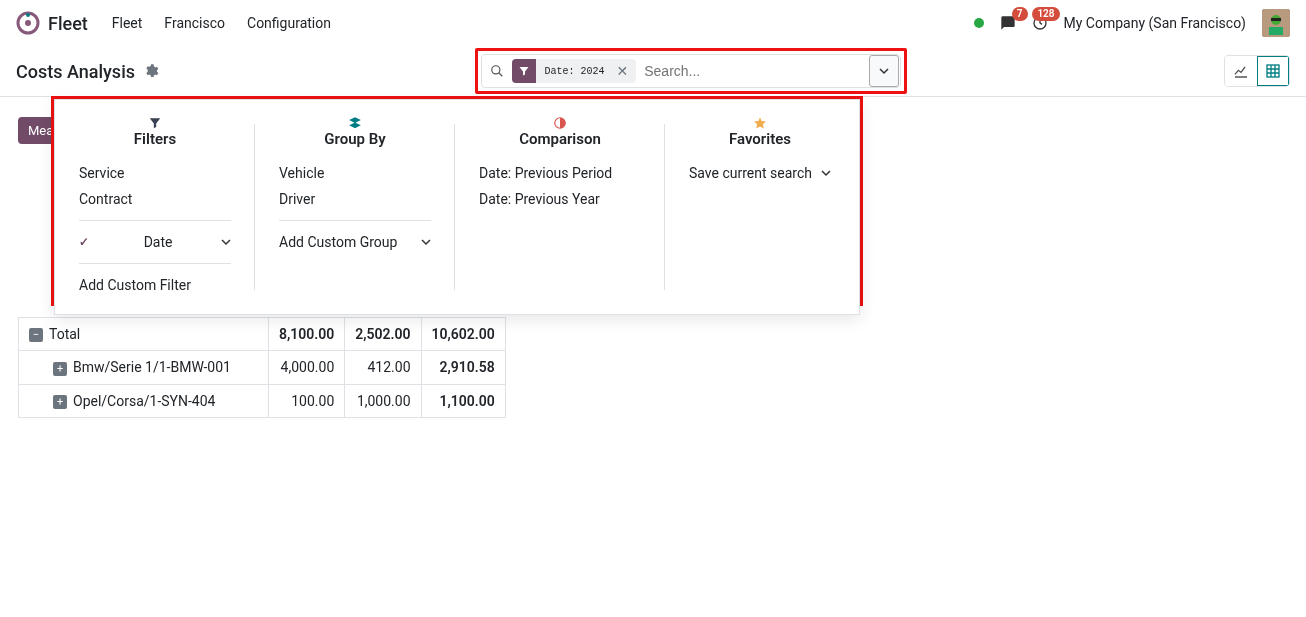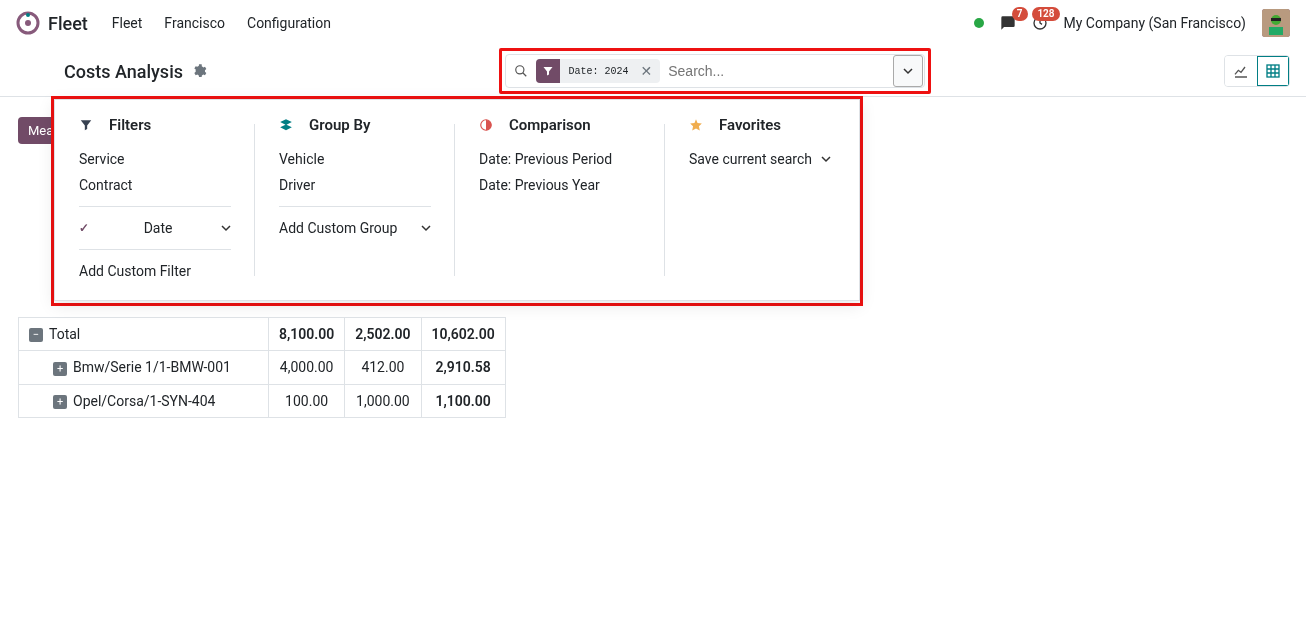--- a/index.html
+++ b/index.html
@@ -17,48 +17,48 @@
   .topbar{display:flex;align-items:center;height:46px;padding:0 16px;border-bottom:0;}
   .logo{width:24px;height:24px;margin-right:8px;}
   .app-name{font-size:18px;font-weight:500;margin-right:24px;}
   .nav-item{margin-right:22px;font-size:14px;cursor:pointer;}
   .tb-right{margin-left:auto;display:flex;align-items:center;gap:16px;}
   .dot-green{width:10px;height:10px;border-radius:50%;background:#28a745;}
   .icon-wrap{position:relative;display:inline-flex;align-items:center;}
   .badge{position:absolute;top:-8px;right:-12px;background:#d44c3b;color:#fff;border-radius:10px;font-size:10px;padding:1px 5px;line-height:12px;font-weight:600;}
   .avatar{width:28px;height:28px;border-radius:3px;background:#875a7b;display:flex;align-items:center;justify-content:center;color:#fff;overflow:hidden;}
   .company{font-size:14px;}
-  .row2{display:flex;align-items:center;padding:8px 16px;margin-left:48px;}
+  .row2{display:flex;align-items:center;padding:8px 16px;}
   .page-title{font-size:18px;font-weight:500;margin-right:8px;}
   .gear{color:#6c757d;}
   .search-bar{display:flex;align-items:center;width:420px;height:34px;border:1px solid var(--border);border-radius:4px;background:#fff;}
   .search-bar .mag{padding:0 8px;color:#6c757d;}
   .chip{display:inline-flex;align-items:center;background:#eef0f2;border-radius:4px;height:24px;padding:0 4px 0 0;}
   .chip .chip-funnel{background:var(--accent);color:#fff;width:24px;height:24px;display:flex;align-items:center;justify-content:center;border-radius:4px 0 0 4px;}
   .chip-label{padding:0 8px;font-size:10px;font-family:Liberation Mono, monospace;}
   .chip-x{padding:0 4px;color:#6c757d;cursor:pointer;font-size:14px;}
   .search-input{flex:1;border:none;outline:none;padding:0 8px;font-size:14px;}
   .caret-btn{width:30px;height:32px;border-left:1px solid var(--border);display:flex;align-items:center;justify-content:center;cursor:pointer;background:#f8f9fa;border:1px solid #aaa;margin:1px;border-radius:3px;}
   .view-switch{margin-left:auto;display:flex;border:1px solid var(--border);border-radius:4px;overflow:hidden;}
   .vs-btn{width:32px;height:30px;display:flex;align-items:center;justify-content:center;background:#fff;cursor:pointer;}
   .vs-btn.active{background:#fff;border:1px solid var(--teal);}
   .divider{border-bottom:1px solid var(--border);}
   .redbox-search{border:3px solid #e11;position:absolute;pointer-events:none;border-radius:2px;}
   .mea-pill{position:absolute;left:18px;top:117px;background:var(--accent);color:#ffffff;padding:6px 10px 6px 10px;border-radius:4px;font-size:13px;z-index:0;}
   .dropdown-panel{position:absolute;left:54px;top:99px;width:806px;background:#fff;border:1px solid var(--border);box-shadow:0 4px 16px rgba(0,0,0,.1);z-index:2;display:flex;padding:16px 0;}
   .dp-col{padding:0 24px;position:relative;}
   .dp-col:not(:last-child)::after{content:"";position:absolute;right:0;top:8px;bottom:8px;width:1px;background:var(--border);}
-  .dp-title{display:flex;align-items:center;gap:16px;font-weight:600;margin-bottom:12px;font-size:15px;}
+  .dp-title{display:flex;align-items:center;gap:0;font-weight:600;margin-bottom:12px;font-size:15px;flex-direction:column;}
   .dp-item{padding:5px 0;font-size:14px;cursor:pointer;}
   .dp-item.check::before{content:"✓";color:var(--accent);margin-right:6px;font-size:12px;font-weight:bold;}
   .dp-hr{height:1px;background:var(--border);margin:8px 0;}
   .dp-item.with-caret{display:flex;align-items:center;justify-content:space-between;}
   .red-outline{border:3px solid #e11;position:absolute;pointer-events:none;}
   table{border-collapse:collapse;}
-  td,th{border:1px solid var(--border);padding:8px 10px;font-size:14px;text-align:center;}
+  td,th{border:1px solid var(--border);padding:8px 10px;font-size:14px;text-align:right;}
   td.label{text-align:left;min-width:250px;}
   td.bold{font-weight:600;}
   .sqbtn{display:inline-flex;align-items:center;justify-content:center;width:14px;height:14px;background:#6c757d;color:#fff;border-radius:2px;font-size:11px;margin-right:6px;vertical-align:middle;line-height:14px;}
   .sqbtn.minus{background:#6c757d;}
   svg{display:block;}
   .icon-sm{width:16px;height:16px;}
   .table-area{position:relative;margin-top:220px;margin-left:18px;}
 </style>
 </head>
 <body>

